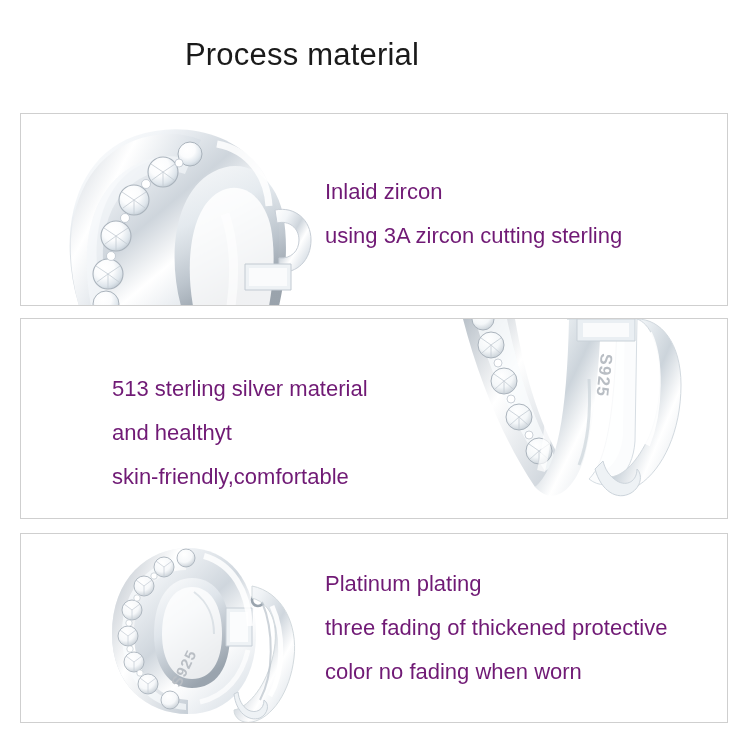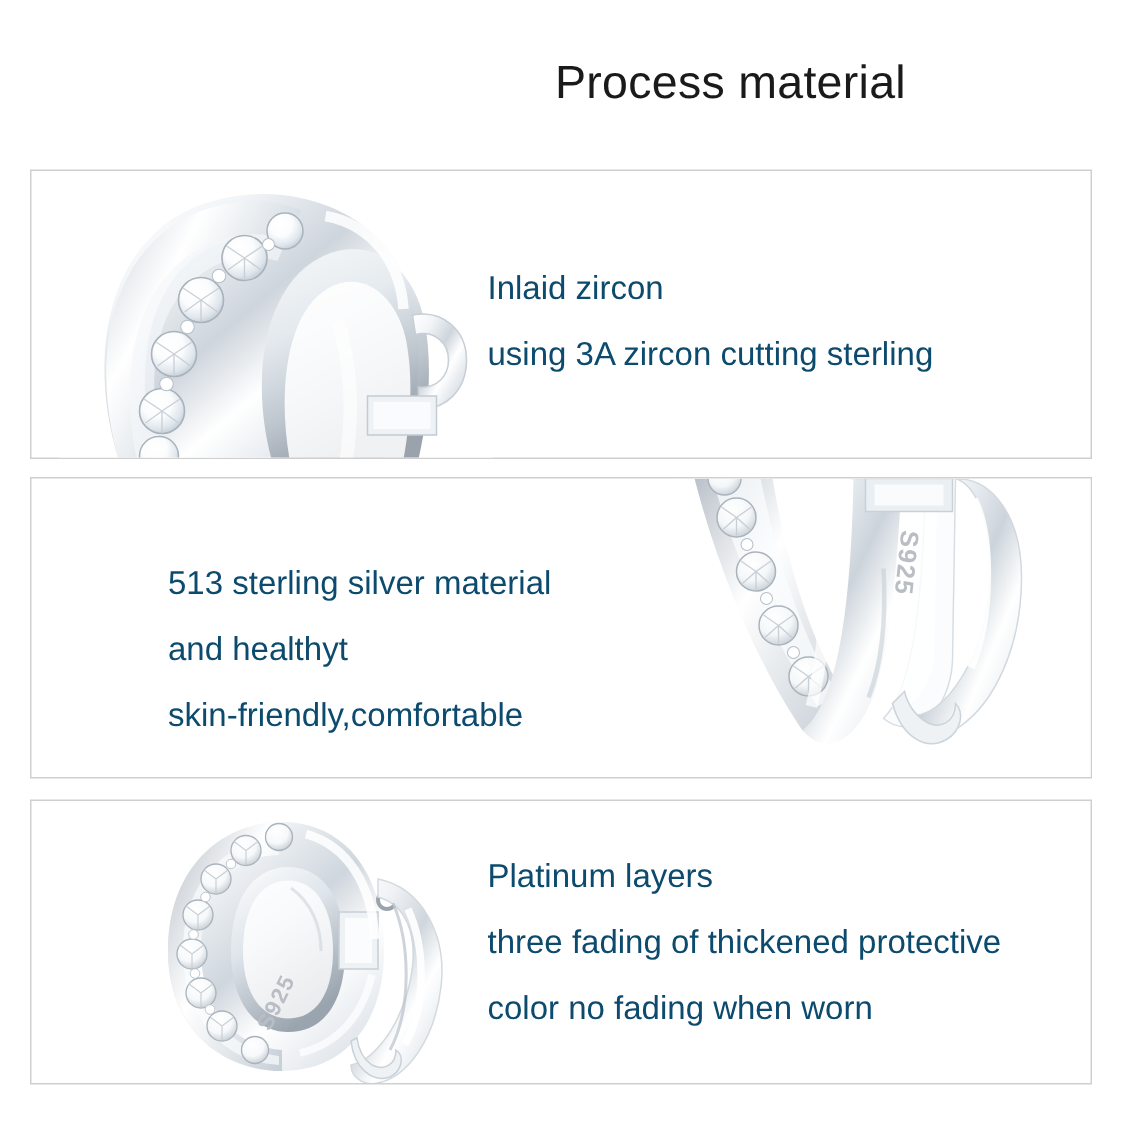--- a/index.html
+++ b/index.html
@@ -20,21 +20,21 @@
     height: 750px;
     background: #ffffff;
   }
 
   
   .page-title {
     position: absolute;
     left: 0;
     top: 36px;
     width: 604px;
-    text-align: right;
+    text-align: center;
     font-size: 31px;
     line-height: 38px;
     color: #1a1a1a;
     letter-spacing: 0.2px;
     font-weight: 400;
   }
 
   
   .panel {
     position: absolute;
@@ -51,21 +51,21 @@
 
   .panel-inner {
     position: relative;
     width: 100%;
     height: 100%;
   }
 
   
   .text-block {
     position: absolute;
-    color: #0c4a6e;
+    color: #701a75;
     font-size: 22px;
     line-height: 44px;
     white-space: nowrap;
   }
   .text-line { display: block; }
 
   #panel-1 .text-block { left: 304px; top: 56px; }
   #panel-2 .text-block { left: 91px;  top: 48px; }
   #panel-3 .text-block { left: 304px; top: 28px; }
 
@@ -336,21 +336,21 @@
 
           <path d="M158 152 C 160 170, 172 180, 184 176 C 192 172, 194 162, 188 158 C 188 168, 180 172, 172 168 C 166 164, 163 158, 162 150 Z" fill="#eef2f5" stroke="#c9d1d8" stroke-width="1"></path>
 
           <path d="M128 14 C 156 22, 172 48, 174 84" stroke="#ffffff" stroke-width="6" fill="none" opacity="0.85"></path>
           <path d="M124 160 C 150 154, 166 134, 172 108" stroke="#ffffff" stroke-width="5" fill="none" opacity="0.7"></path>
           <path d="M118 50 C 132 60, 138 76, 138 92" stroke="#c9d1d8" stroke-width="2" fill="none" opacity="0.55"></path>
         </svg>
       </div>
 
       <div class="text-block">
-        <span class="text-line">Platinum layers</span>
+        <span class="text-line">Platinum plating</span>
         <span class="text-line">three fading of thickened protective</span>
         <span class="text-line">color no fading when worn</span>
       </div>
 
     </div>
   </div>
 
 </div>
 
 </body></html>

